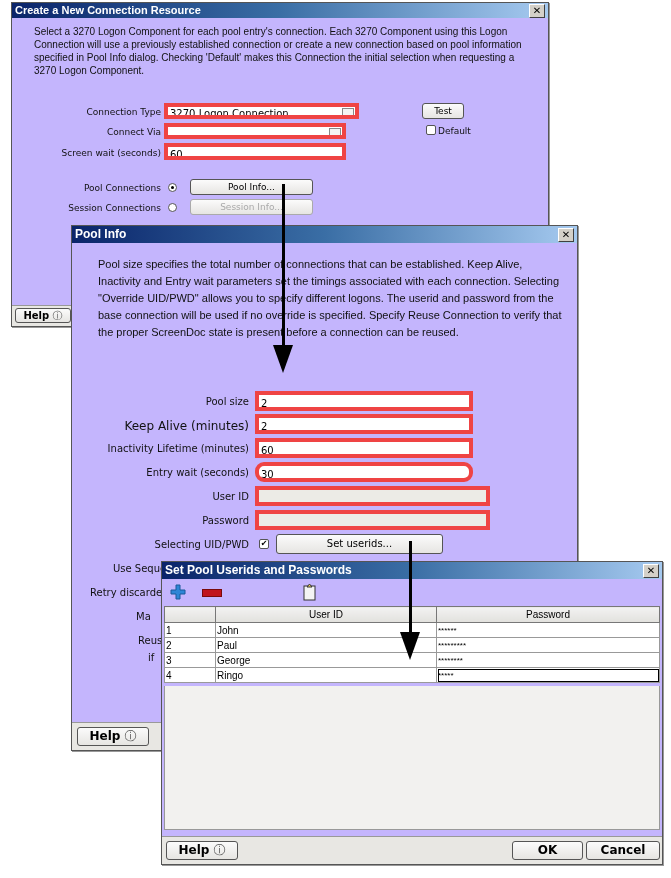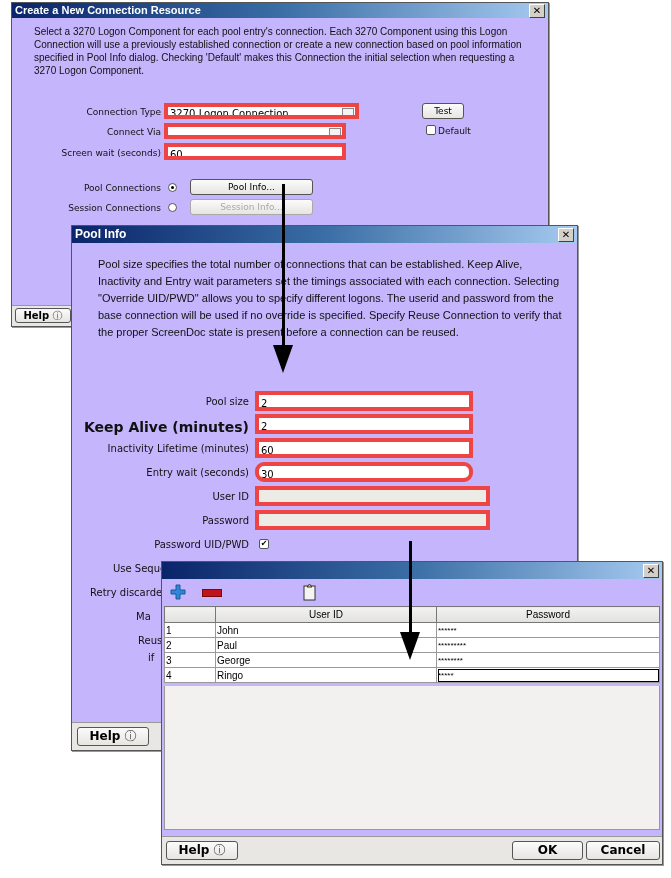--- a/index.html
+++ b/index.html
@@ -83,54 +83,56 @@
 <div class="dlg" style="left:71px;top:225px;width:505px;height:524px;">
   <div class="titlebar" style="height:17px;">
     <span class="ttl" style="font-size:12px;">Pool Info</span>
     <span class="closebtn" style="top:2px;">✕</span>
   </div>
   <div class="desc" style="left:26px;top:30px;width:470px;font-size:11px;line-height:17px;">Pool size specifies the total number of connections that can be established.  Keep Alive, Inactivity and Entry wait parameters set the timings associated with each connection.  Selecting "Override UID/PWD" allows you to specify different logons. The userid and password from the base connection will be used if no override is specified. Specify Reuse Connection to verify that the proper ScreenDoc state is present before a connection can be reused.</div>
 
   <span class="lbl" style="right:328px;top:170px;font-size:10px;">Pool size</span>
   <div class="field" style="left:183px;top:165px;width:218px;height:20px;line-height:18px;">2</div>
 
-  <span class="lbl" style="right:328px;top:193px;font-size:14px;font-weight:bold;">Keep Alive (minutes)</span>
+  <span class="lbl" style="right:328px;top:193px;font-size:12px;">Keep Alive (minutes)</span>
   <div class="field" style="left:183px;top:188px;width:218px;height:20px;line-height:18px;">2</div>
 
   <span class="lbl" style="right:328px;top:217px;font-size:10px;">Inactivity Lifetime (minutes)</span>
   <div class="field" style="left:183px;top:212px;width:218px;height:20px;line-height:18px;">60</div>
 
   <span class="lbl" style="right:328px;top:241px;font-size:10px;">Entry wait (seconds)</span>
   <div class="field" style="left:183px;top:236px;width:218px;height:20px;line-height:18px;border-radius:9px;">30</div>
 
   <span class="lbl" style="right:328px;top:265px;font-size:10px;">User ID</span>
   <div class="field dis" style="left:183px;top:260px;width:235px;height:20px;"></div>
 
   <span class="lbl" style="right:328px;top:289px;font-size:10px;">Password</span>
   <div class="field dis" style="left:183px;top:284px;width:235px;height:20px;"></div>
 
-  <span class="lbl" style="right:328px;top:313px;font-size:10px;">Password UID/PWD</span>
+  <span class="lbl" style="right:328px;top:313px;font-size:10px;">Selecting UID/PWD</span>
   <span class="check" style="left:187px;top:313px;">✔</span>
+  <div class="btn" style="left:204px;top:308px;width:167px;height:20px;line-height:18px;font-size:10px;">Set userids...</div>
 
   <span class="lbl" style="left:41px;top:337px;text-align:left;font-size:10px;">Use Seque</span>
   <span class="lbl" style="left:18px;top:361px;text-align:left;font-size:10px;">Retry discarde</span>
   <span class="lbl" style="left:64px;top:385px;text-align:center;font-size:10px;">Ma</span>
   <span class="lbl" style="left:66px;top:409px;text-align:left;font-size:10px;">Reus</span>
   <span class="lbl" style="left:76px;top:426px;text-align:left;font-size:10px;">if</span>
 
   <div class="footer" style="height:27px;">
     <div class="btn big" style="left:5px;top:4px;width:72px;height:19px;line-height:17px;font-size:12px;">
       <span>Help</span>
       <span style="font-weight:normal;color:#555;">ⓘ</span>
     </div>
   </div>
 </div>
 
 <div class="dlg" style="left:161px;top:561px;width:500px;height:302px;">
   <div class="titlebar" style="height:17px;">
+    <span class="ttl" style="font-size:12px;">Set Pool Userids and Passwords</span>
     <span class="closebtn" style="top:2px;">✕</span>
   </div>
   <span style="position:absolute;left:8px;top:22px;width:16px;height:16px;">
     <svg width="16" height="16" viewBox="0 0 16 16">
         <path d="M6 1h4v5h5v4h-5v5H6v-5H1V6h5z" fill="#2e86d6" stroke="#1a5a9a"></path>
       </svg>
   </span>
   <span style="position:absolute;left:40px;top:27px;width:18px;height:6px;background:#c0141c;border:1px solid #7a0a0a;"></span>
   <span style="position:absolute;left:141px;top:21px;width:13px;height:18px;">
     <svg width="13" height="18" viewBox="0 0 13 18">

